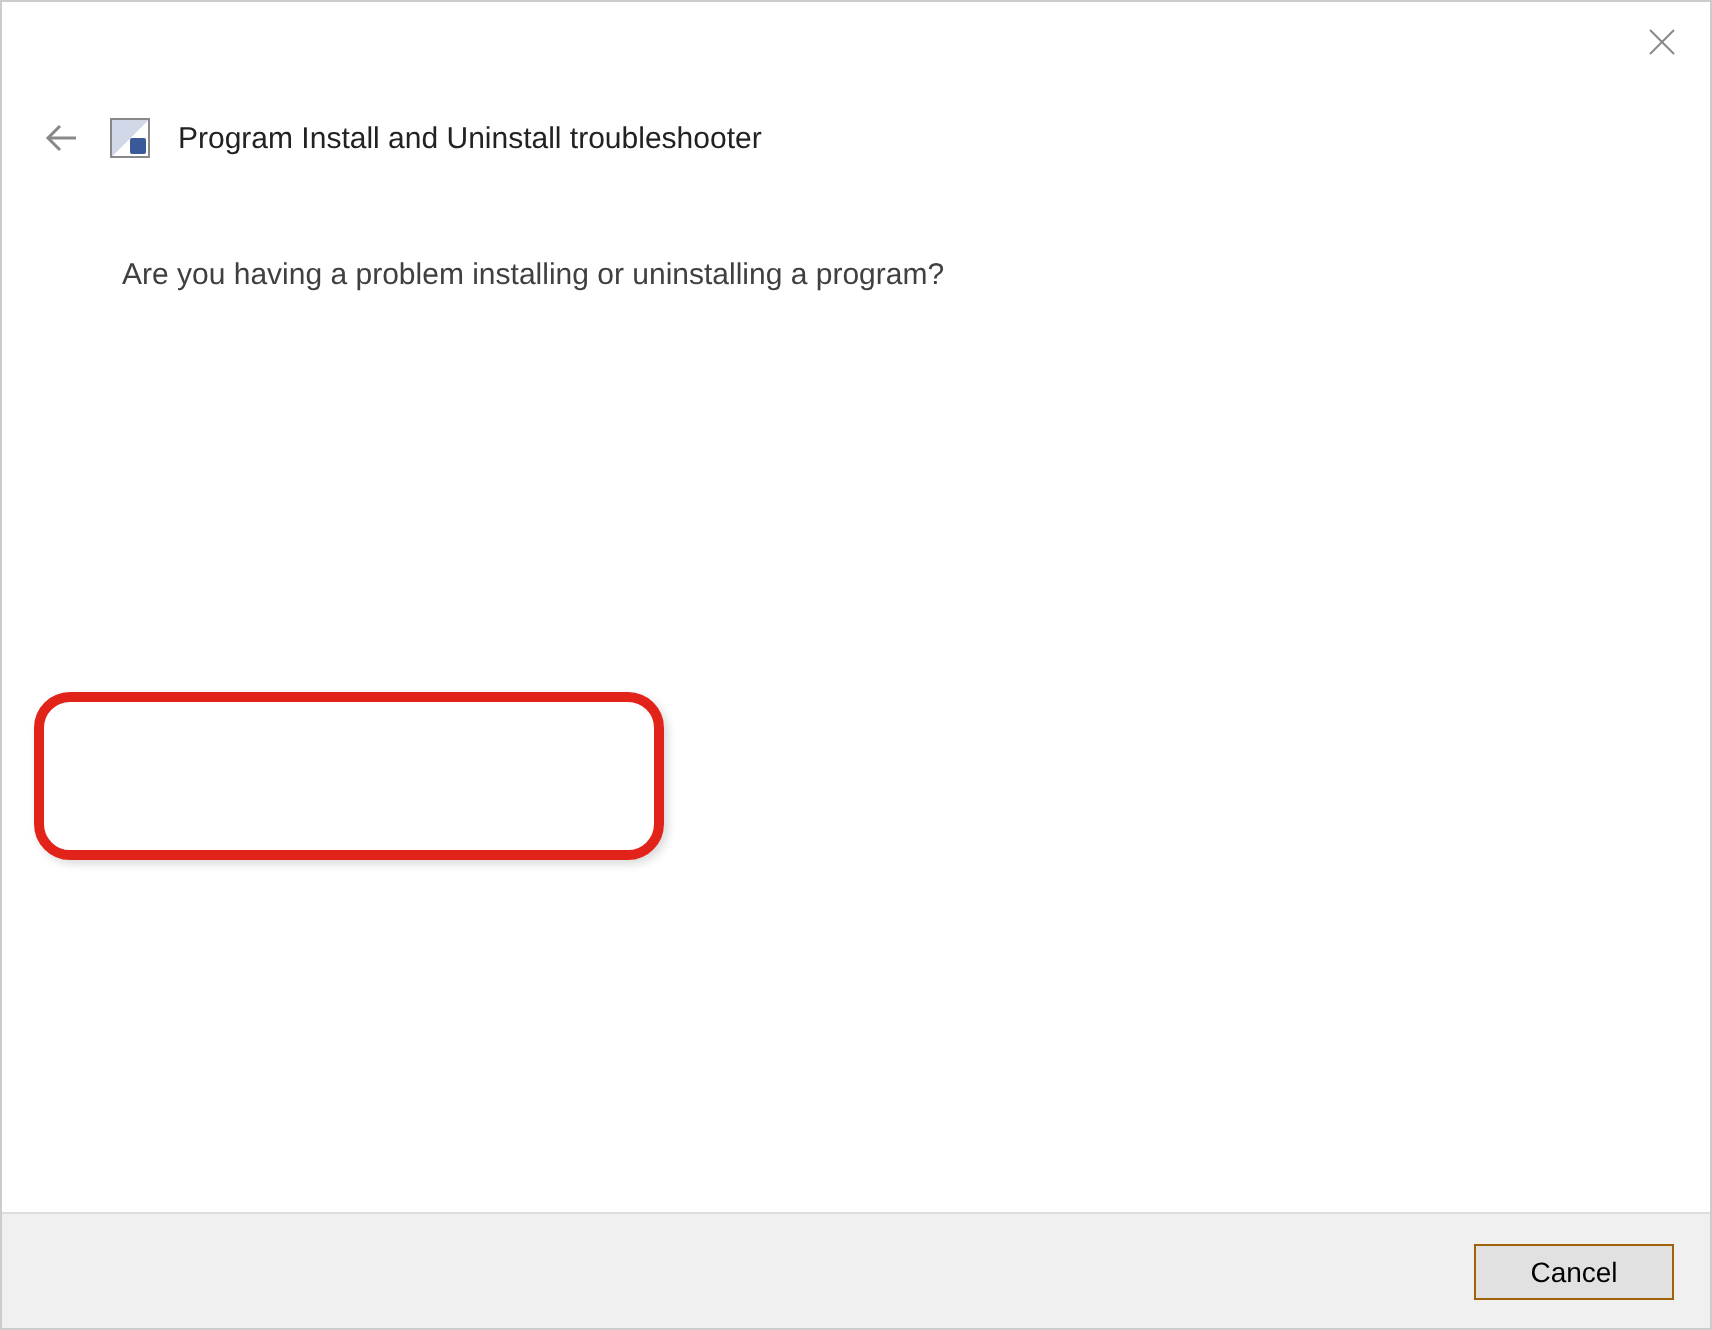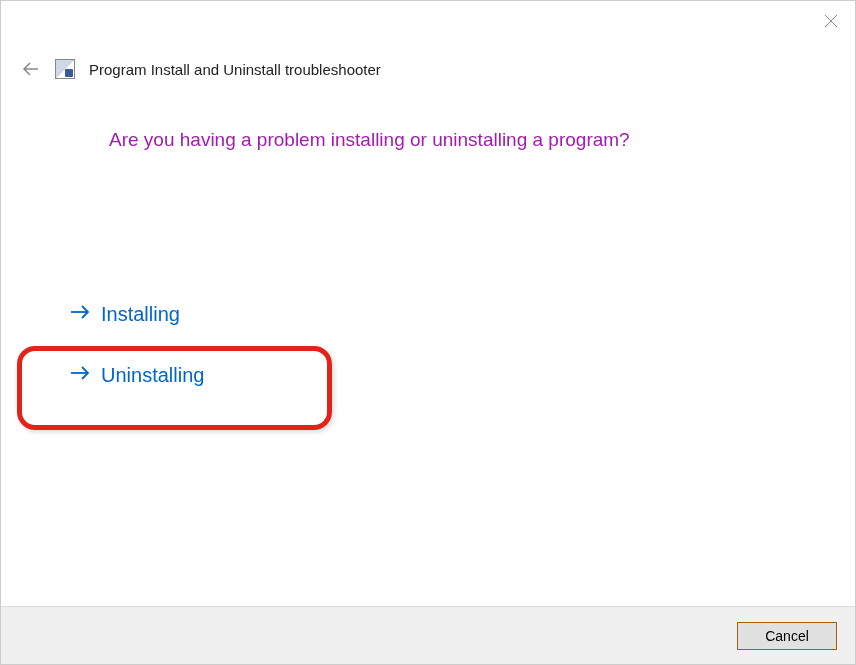--- a/index.html
+++ b/index.html
@@ -72,25 +72,24 @@
       border-radius: 1px;
     }
     .app-title {
       font-size: 15px;
       color: #222;
     }
     .content {
       padding: 40px 60px 0 60px;
     }
     .heading {
-      color: #a21caf;
-      font-size: 19px;
+      color: #404040;
+      font-size: 15px;
       font-weight: 400;
       margin-bottom: 150px;
-      margin-left: 48px;
     }
     .options {
       display: flex;
       flex-direction: column;
       gap: 34px;
       padding-left: 8px;
     }
     .option-link {
       display: flex;
       align-items: center;
@@ -160,40 +159,19 @@
       <polyline points="9,4 3,10 9,16"></polyline>
     </svg>
   </div>
   <div class="app-icon"></div>
   <div class="app-title">Program Install and Uninstall troubleshooter</div>
 </div>
 
 <div class="content">
   <h1 class="heading">Are you having a problem installing or uninstalling a program?</h1>
 
-  <div class="options">
-    <div class="option-link">
-      <span class="arrow-icon">
-        <svg viewBox="0 0 22 22">
-          <line x1="2" y1="11" x2="19" y2="11"></line>
-          <polyline points="13,5 19,11 13,17"></polyline>
-        </svg>
-      </span>
-      <span>Installing</span>
-    </div>
-
-    <div class="option-link">
-      <span class="arrow-icon">
-        <svg viewBox="0 0 22 22">
-          <line x1="2" y1="11" x2="19" y2="11"></line>
-          <polyline points="13,5 19,11 13,17"></polyline>
-        </svg>
-      </span>
-      <span>Uninstalling</span>
-    </div>
-  </div>
 </div>
 
 <div class="highlight-box"></div>
 
 <div class="footer">
   <button class="cancel-btn">Cancel</button>
 </div>
 
 </body></html>

